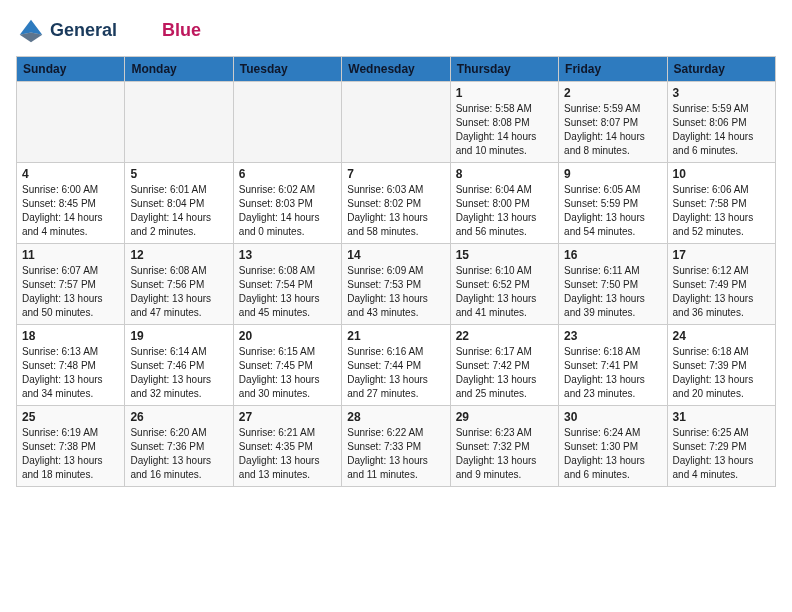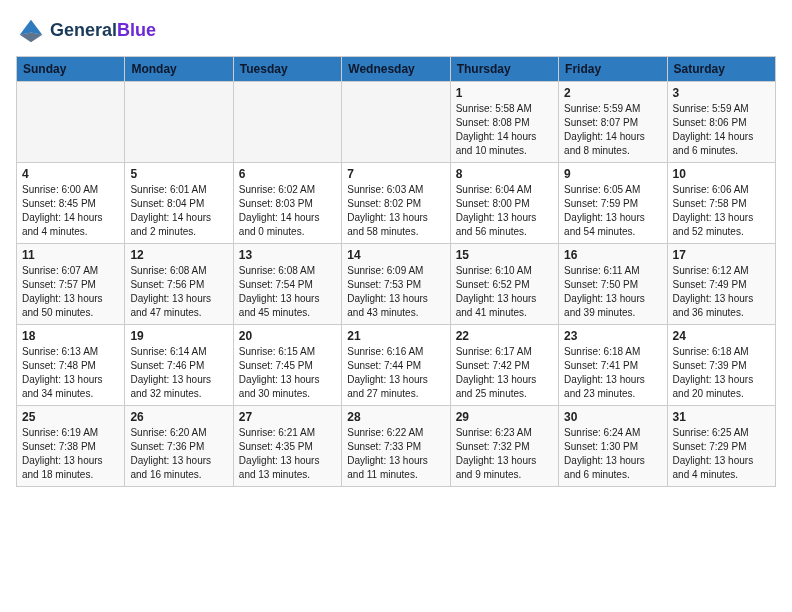--- a/index.html
+++ b/index.html
@@ -21,21 +21,22 @@
       align-items: center;
       gap: 4px;
     }
     .logo-text {
       font-size: 18px;
       font-weight: bold;
       color: #1a3a5c;
       line-height: 1.1;
     }
     .logo-text span {
-      color: #6d28d9;
+      color: #be185d;
+      margin-left: 45px;
     }
     .logo-icon {
       width: 30px;
       height: 30px;
     }
     .title-block {
       text-align: right;
     }
     .month-title {
       font-size: 36px;
@@ -151,21 +152,21 @@
         <td>
           <span class="day-num">7</span>
           <div class="cell-content"><span>Sunrise: 6:03 AM</span><br><span>Sunset: 8:02 PM</span><br><span>Daylight: 13 hours</span><br><span>and 58 minutes.</span></div>
         </td>
         <td>
           <span class="day-num">8</span>
           <div class="cell-content"><span>Sunrise: 6:04 AM</span><br><span>Sunset: 8:00 PM</span><br><span>Daylight: 13 hours</span><br><span>and 56 minutes.</span></div>
         </td>
         <td>
           <span class="day-num">9</span>
-          <div class="cell-content"><span>Sunrise: 6:05 AM</span><br><span>Sunset: 7:59 PM</span><br><span>Daylight: 13 hours</span><br><span>and 54 minutes.</span></div>
+          <div class="cell-content"><span>Sunrise: 6:05 AM</span><br><span>Sunset: 5:59 PM</span><br><span>Daylight: 13 hours</span><br><span>and 54 minutes.</span></div>
         </td>
         <td>
           <span class="day-num">10</span>
           <div class="cell-content"><span>Sunrise: 6:06 AM</span><br><span>Sunset: 7:58 PM</span><br><span>Daylight: 13 hours</span><br><span>and 52 minutes.</span></div>
         </td>
       </tr>
       <tr>
         <td>
           <span class="day-num">11</span>
           <div class="cell-content"><span>Sunrise: 6:07 AM</span><br><span>Sunset: 7:57 PM</span><br><span>Daylight: 13 hours</span><br><span>and 50 minutes.</span></div>

